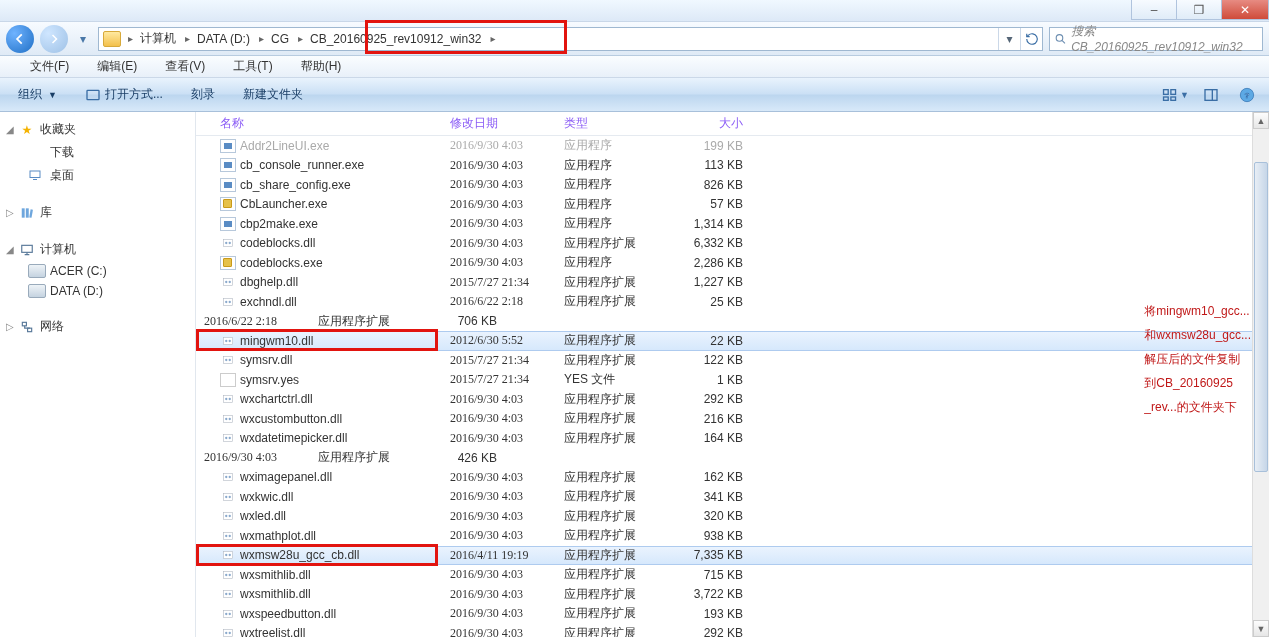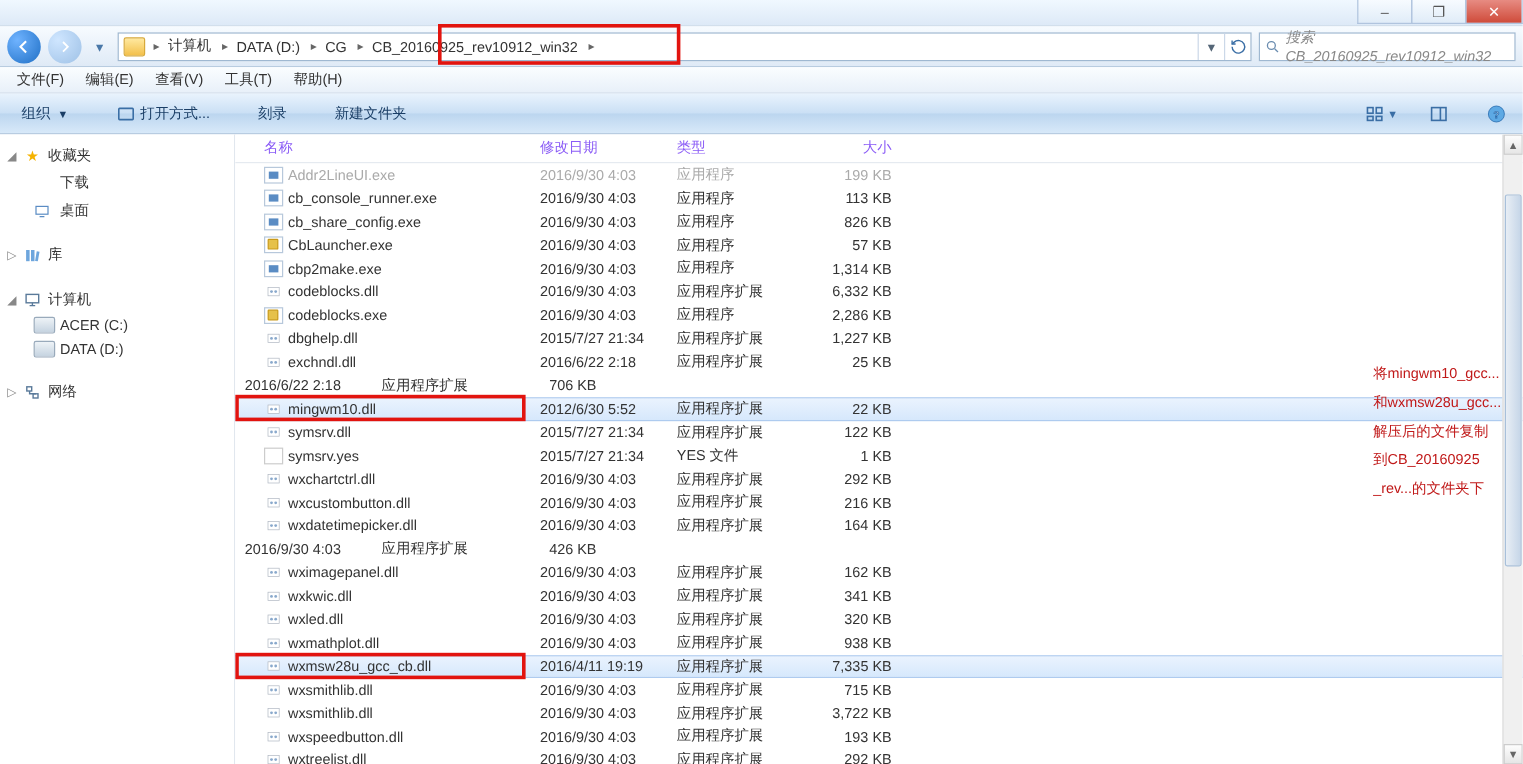--- a/index.html
+++ b/index.html
@@ -20,51 +20,51 @@
   .folder-ico{ width:18px; height:16px; margin:0 4px; background:linear-gradient(#ffe9a0,#f3c04b); border:1px solid #d7a93a; border-radius:2px;}
   .crumb { padding:0 6px 0 4px; height:100%; display:flex; align-items:center; color:#333; cursor:default;}
   .crumb-sep{ padding:0 3px; color:#666; font-size:10px;}
   .crumb-highlight{ position:absolute; border:3px solid #e2140f; top:-8px; height:34px; pointer-events:none;}
   .addr-end{ margin-left:auto; display:flex; align-items:center;}
   .addr-sep-btn{ width:22px; height:22px; display:flex; align-items:center; justify-content:center; color:#567; border-left:1px solid #cbd8e8;}
   .searchbox{ width:214px; height:24px; border:1px solid #9fb8d1; background:#fff; display:flex; align-items:center; padding:0 4px; color:#888; font-style:italic;}
   .searchbox svg{margin-right:4px; color:#6b8db0;}
 
   
-  .menubar{ height:22px; background:linear-gradient(#fafdff,#e8f0f9); display:flex; align-items:center; padding-left:6px; gap:2px; border-bottom:1px solid #cbd8e8;}
+  .menubar{ height:22px; background:linear-gradient(#fafdff,#e8f0f9); display:flex; align-items:center; padding-left:22px; gap:12px; border-bottom:1px solid #cbd8e8;}
   .menuitem{ padding:2px 8px; color:#333;}
 
   
-  .toolbar{ height:34px; background:linear-gradient(#e9f3fd,#cbe0f5 48%,#bcd6ef 52%,#d8e9f9); display:flex; align-items:center; padding:0 8px; gap:20px; border-bottom:1px solid #a8c0da;justify-content:space-between;}
+  .toolbar{ height:34px; background:linear-gradient(#e9f3fd,#cbe0f5 48%,#bcd6ef 52%,#d8e9f9); display:flex; align-items:center; padding:0 8px; gap:8px; border-bottom:1px solid #a8c0da;justify-content:space-between;}
   .tbtn{ padding:4px 10px; color:#1a3e66; display:flex; align-items:center; gap:4px; border-radius:2px;}
   .tbtn .drop{font-size:9px; margin-left:2px;}
   .tool-spacer{flex:1;}
   .tool-icon{ width:28px; height:24px; display:flex; align-items:center; justify-content:center; color:#3a6ea5;}
 
   
   .main{ display:flex; height:calc(637px - 22px - 34px - 22px - 34px);}
   .sidebar{ width:196px; background:#fff; border-right:1px solid #e1e7ee; padding:6px 0; overflow:hidden;}
   .sb-group{ margin-bottom:14px;}
   .sb-head{ display:flex; align-items:center; padding:3px 6px; color:#333;}
   .sb-head .tw{ width:12px; color:#888; font-size:10px;}
   .sb-head .ic{ width:18px; height:16px; margin-right:4px; display:flex; align-items:center; justify-content:center;}
-  .sb-item{ display:flex; align-items:flex-end; padding:3px 6px 3px 28px; color:#333;}
+  .sb-item{ display:flex; align-items:center; padding:3px 6px 3px 28px; color:#333;}
   .sb-item.selected{ background:#d9e7f6; border:1px solid #aecbef; border-left:none; border-right:none; padding-top:2px; padding-bottom:2px;}
   .sb-item .ic{ width:18px; height:14px; margin-right:4px;}
   .star{ color:#f5b301;}
   .folder-s{ width:16px; height:12px; background:linear-gradient(#ffe9a0,#f3c04b); border:1px solid #d7a93a; border-radius:2px;}
   .drive-s{ width:16px; height:12px; background:linear-gradient(#eef3f7,#c5d3e0); border:1px solid #9ab; border-radius:2px;}
 
   .filepane{ flex:1; position:relative; overflow:hidden; background:#fff;}
   .annotations{ position:absolute; right:18px; top:187px; color:#c01818; font-family:"KaiTi","STKaiti",serif; font-size:17px; line-height:24px; font-weight:500;}
 
   .filehdr{ display:flex; height:24px; align-items:center; border-bottom:1px solid #e5eaf0; color:#8b5cf6; padding-left:0;}
   .col{ padding:0 8px; display:flex; align-items:center; height:100%; border-right:1px solid transparent;}
   .col.name{ width:246px; padding-left:24px;}
-  .col.date{ width:114px;}
+  .col.date{ width:114px;font-family:Liberation Serif, serif;}
   .col.type{ width:108px;}
   .col.size{ width:88px; justify-content:flex-end;}
 
   .filelist{ position:relative;}
   .filerow{ display:flex; height:19.5px; align-items:center; color:#333;}
   .filerow.selected{ background:linear-gradient(#eaf3fe,#d6e8fc); border:1px solid #aecbef; border-left:none; border-right:none;}
   .filerow .col.name{ display:flex; align-items:center; gap:4px;}
   .fico{ width:16px; height:14px; display:flex; align-items:center; justify-content:center; flex-shrink:0;}
   .fico.exe{ background:#fff; border:1px solid #b7c8db;}
   .fico.exe::after{content:""; width:8px; height:6px; background:#5a8cc4; display:block;}

